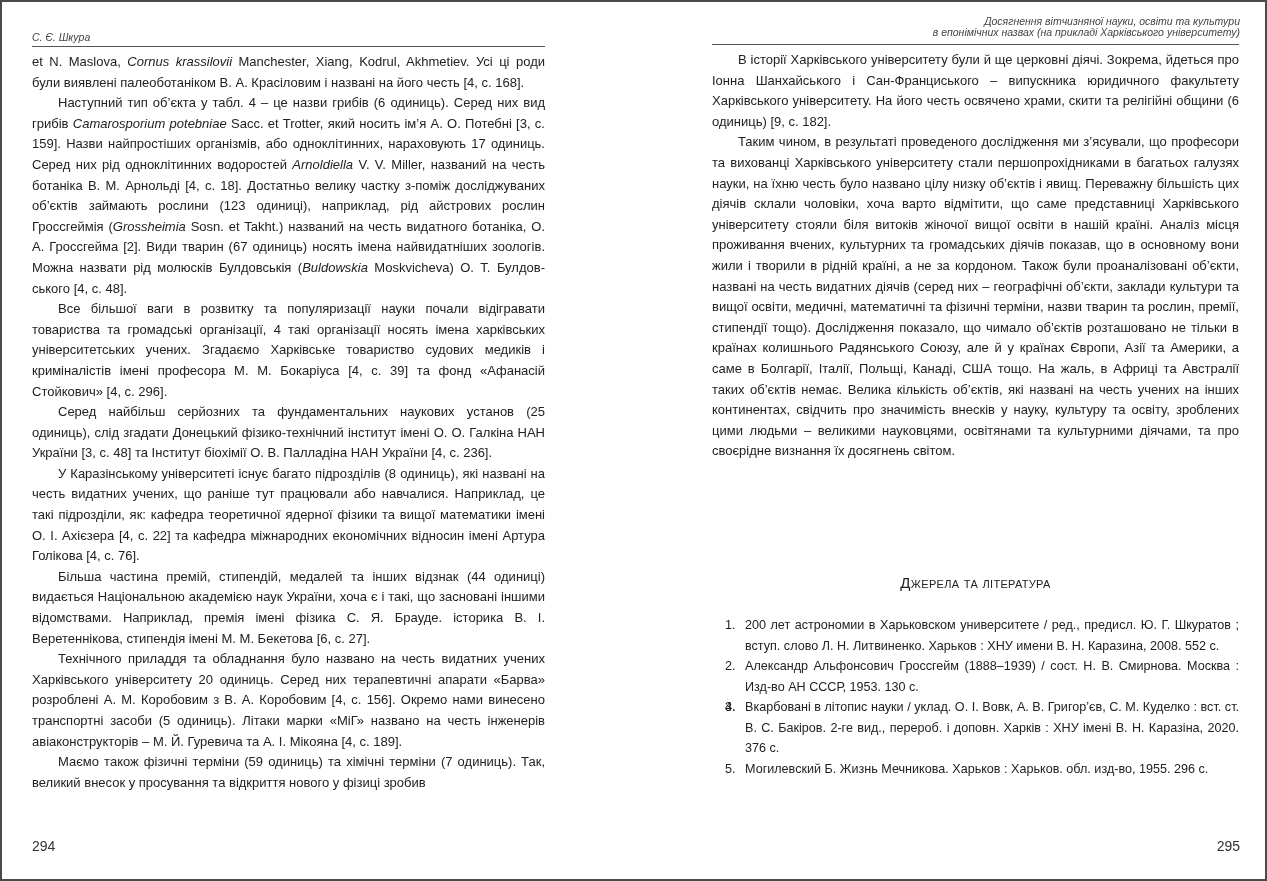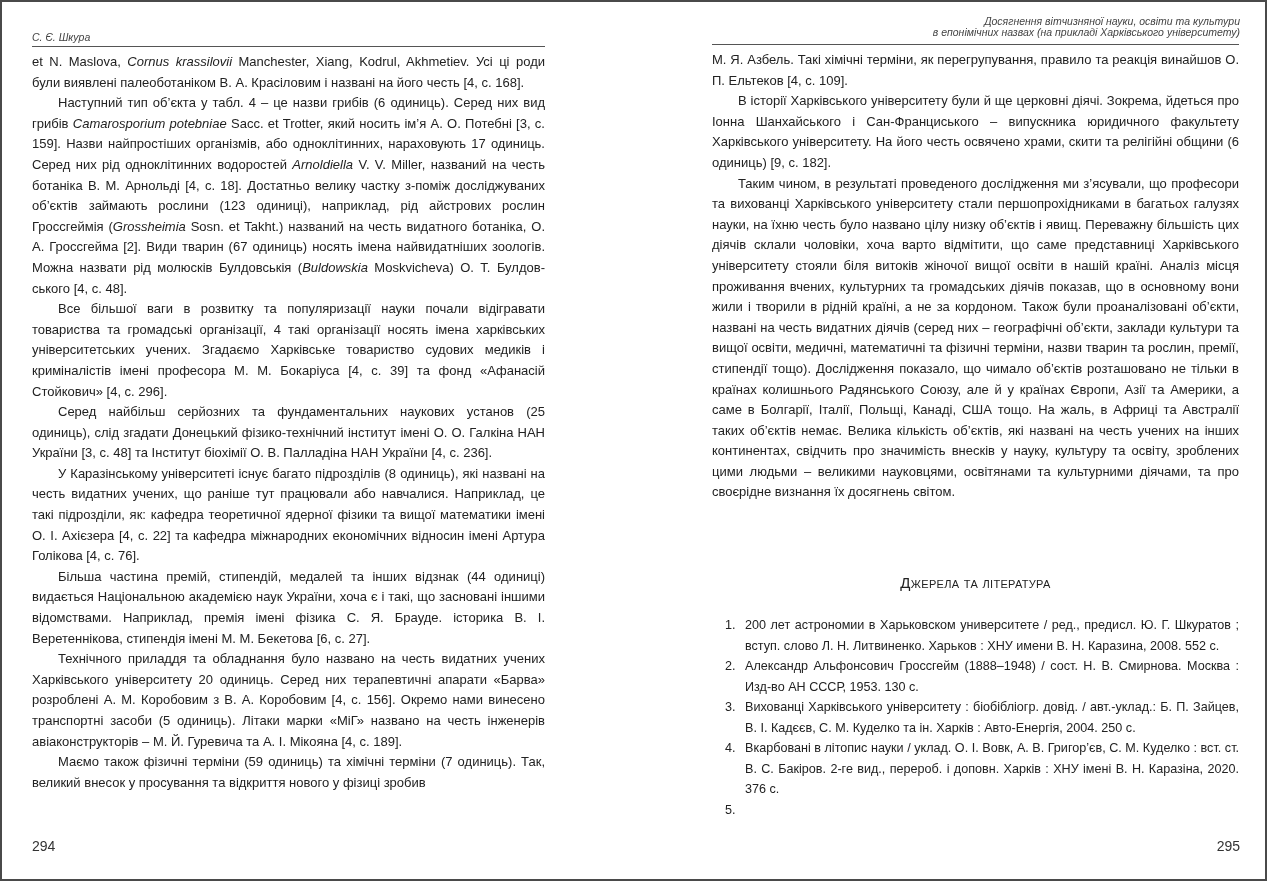--- a/index.html
+++ b/index.html
@@ -71,28 +71,27 @@
     <div class="page-number">294</div>
   </div>
 
   <div class="page right">
     <div class="running-head">
       <div>Досягнення вітчизняної науки, освіти та культури</div>
       <div>в епонімічних назвах (на прикладі Харківського університету)</div>
     </div>
     <div class="head-rule"></div>
     <div class="body-text" id="right-body">
-        <p class="cont"><span>М. Я. Азбель. Такі хімічні терміни, як перегрупування, правило та реакція винайшов О. П. Ельтеков [4, с. 109].</span></p>
         <p><span>В історії Харківського університету були й ще церковні діячі. Зокрема, йдеться про Іонна Шанхайського і Сан-Франциського – випускника юри­дичного факультету Харківського університету. На його честь освячено храми, скити та релігійні общини (6 одиниць) [9, с. 182].</span></p>
         <p><span>Таким чином, в результаті проведеного дослідження ми з’ясували, що професори та вихованці Харківського університету стали першопрохід­никами в багатьох галузях науки, на їхню честь було названо цілу низку об’єктів і явищ. Переважну більшість цих діячів склали чоловіки, хоча варто відмітити, що саме представниці Харківського університету стояли біля витоків жіночої вищої освіти в нашій країні. Аналіз місця проживання вчених, культурних та громадських діячів показав, що в основному вони жили і творили в рідній країні, а не за кордоном. Також були проаналі­зовані об’єкти, названі на честь видатних діячів (серед них – географічні об’єкти, заклади культури та вищої освіти, медичні, математичні та фізичні терміни, назви тварин та рослин, премії, стипендії тощо). Дослідження показало, що чимало об’єктів розташовано не тільки в країнах колишнього Радянського Союзу, але й у країнах Європи, Азії та Америки, а саме в Болгарії, Італії, Польщі, Канаді, США тощо. На жаль, в Африці та Ав­стралії таких об’єктів немає. Велика кількість об’єктів, які названі на честь учених на інших континентах, свідчить про значимість внесків у науку, культуру та освіту, зроблених цими людьми – великими науковцями, осві­тянами та культурними діячами, та про своєрідне визнання їх досягнень світом.</span></p>
       </div>
     <div class="section-title">Джерела та література</div>
     <ol class="refs" id="refs">
         <li><span class="num">1.</span><span>200 лет астрономии в Харьковском университете / ред., предисл. Ю. Г. Шкура­тов ; вступ. слово Л. Н. Литвиненко. Харьков : ХНУ имени В. Н. Каразина, 2008. 552 с.</span></li>
-        <li><span class="num">2.</span><span>Александр Альфонсович Гроссгейм (1888–1948) / сост. Н. В. Смирнова. Москва : Изд-во АН СССР, 1953. 130 с.</span></li>
-        <li><span class="num">3.</span><span>Вихованці Харківського університету : біобібліогр. довід. / авт.-уклад.: Б. П. Зай­цев, В. І. Кадєєв, С. М. Куделко та ін. Харків : Авто-Енергія, 2004. 250 с.</span></li>
+        <li><span class="num">2.</span><span>Александр Альфонсович Гроссгейм (1888–1939) / сост. Н. В. Смирнова. Москва : Изд-во АН СССР, 1953. 130 с.</span></li>
+        <li><span class="num">3.</span></li>
         <li><span class="num">4.</span><span>Вкарбовані в літопис науки / уклад. О. І. Вовк, А. В. Григор’єв, С. М. Куделко : вст. ст. В. С. Бакіров. 2-ге вид., перероб. і доповн. Харків : ХНУ імені В. Н. Кара­зіна, 2020. 376 с.</span></li>
-        <li><span class="num">5.</span></li>
+        <li><span class="num">5.</span><span>Могилевский Б. Жизнь Мечникова. Харьков : Харьков. обл. изд-во, 1955. 296 с.</span></li>
       </ol>
     <div class="page-number">295</div>
   </div>
 
 </div>
 
 </body></html>

